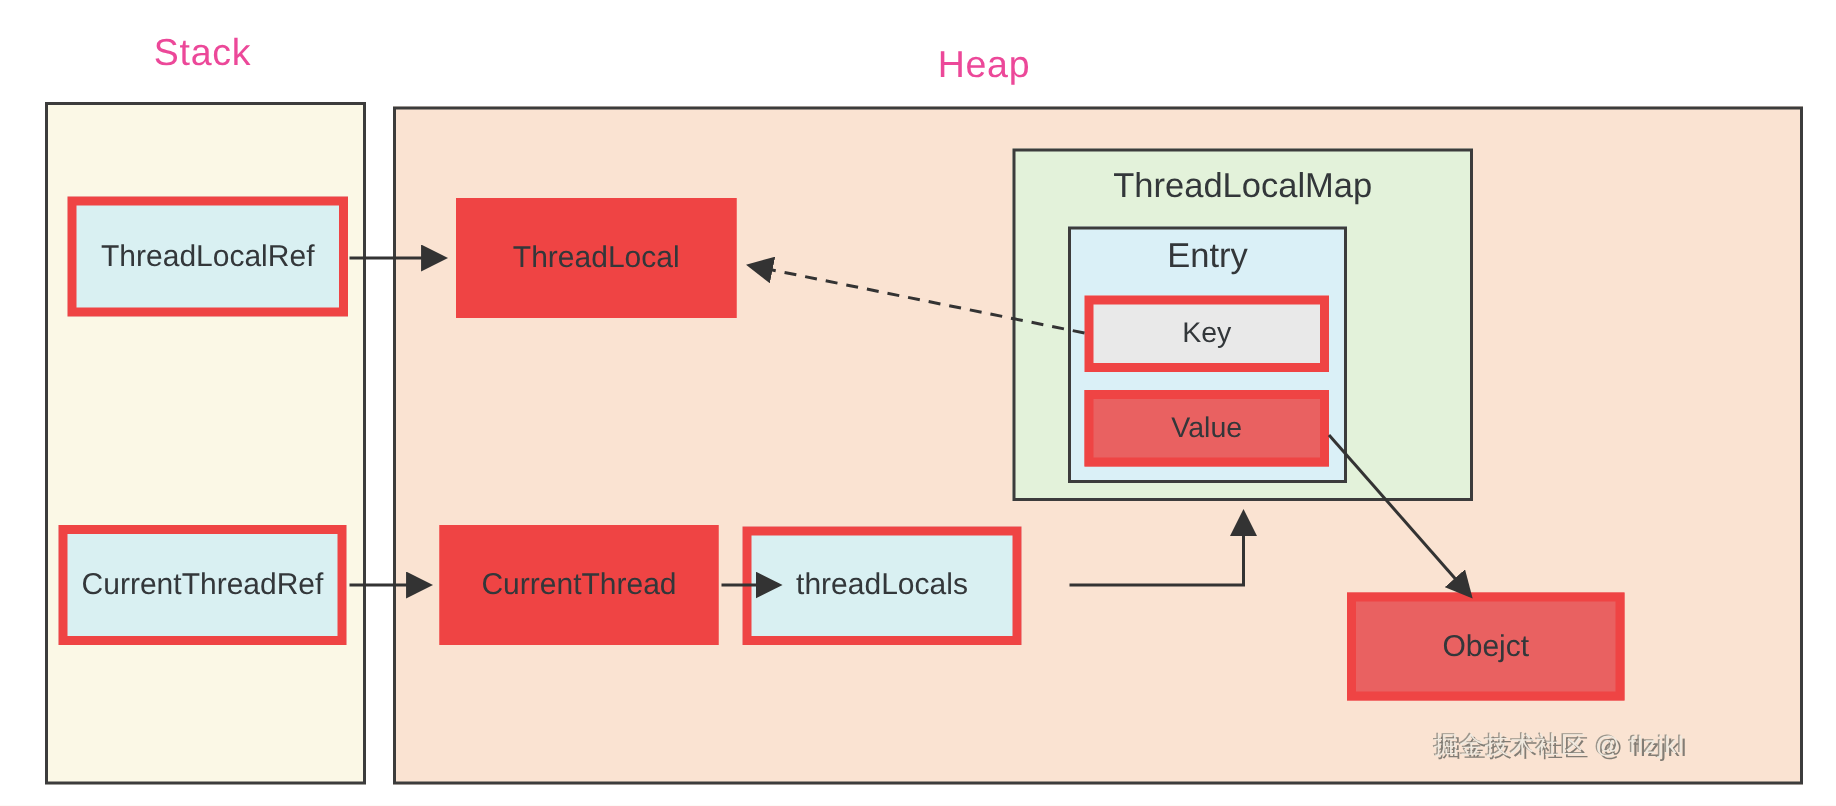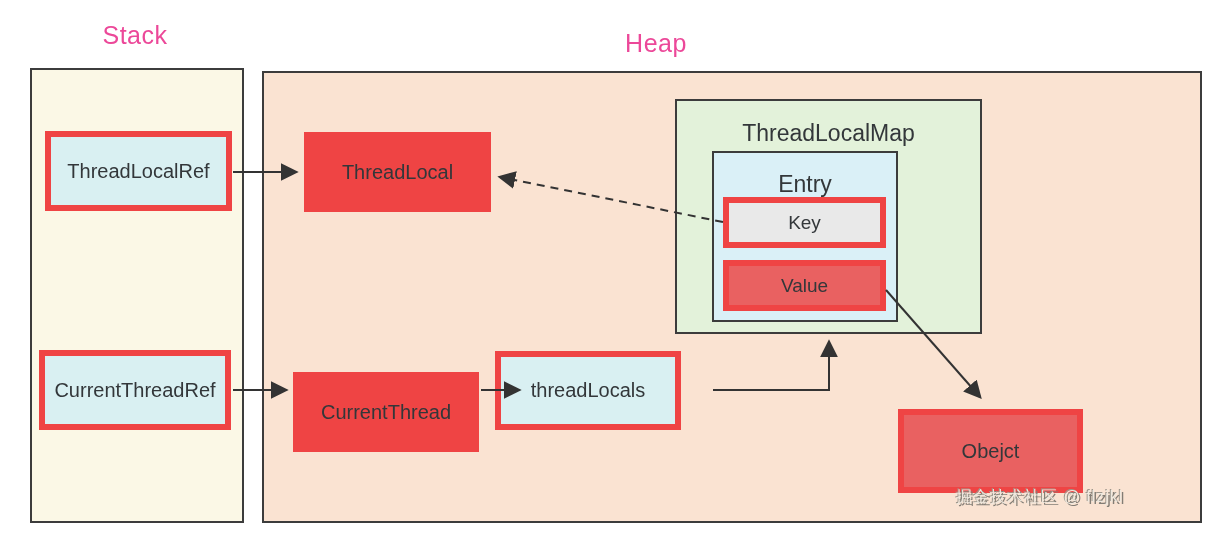--- a/index.html
+++ b/index.html
@@ -41,55 +41,55 @@
 
   .group {
     position: absolute;
     border: 2px solid #3c3c3c;
     box-sizing: border-box;
   }
   .group-title {
     text-align: center;
     color: #33373a;
     font-size: 23px;
-    padding-top: 19px;
+    padding-top: 9px;
   }
   .tlm-group {
     left: 675px; top: 99px; width: 307px; height: 235px;
     background: #e3f2da;
   }
   .entry-group {
     left: 712px; top: 151px; width: 186px; height: 171px;
     background: #daf0f7;
   }
-  .entry-group .group-title { padding-top: 18px; }
+  .entry-group .group-title { padding-top: 4px; }
 
   .node {
     position: absolute;
     border: 6px solid #ef4444;
     box-sizing: border-box;
     display: flex;
     align-items: center;
     justify-content: center;
     font-size: 20px;
     color: #33373a;
   }
   .cyan     { background: #d9f0f2; }
   .lavender { background: #ef4444; }
   .gray     { background: #e9e9e9; }
   .red      { background: #e96161; }
 
   .node-thread-local-ref   { left: 45px;  top: 131px; width: 187px; height: 80px; }
   .node-thread-local       { left: 304px; top: 132px; width: 187px; height: 80px; }
   .node-current-thread-ref { left: 39px;  top: 350px; width: 192px; height: 80px; }
-  .node-current-thread     { left: 293px; top: 350px; width: 186px; height: 80px; margin-top: 22px; }
+  .node-current-thread     { left: 293px; top: 350px; width: 186px; height: 80px; }
   .node-thread-locals      { left: 495px; top: 351px; width: 186px; height: 79px; }
   .node-key                { left: 723px; top: 197px; width: 163px; height: 51px; font-size: 19px; }
   .node-value              { left: 723px; top: 260px; width: 163px; height: 51px; font-size: 19px; }
-  .node-object             { left: 898px; top: 409px; width: 185px; height: 84px; }
+  .node-object             { left: 898px; top: 395px; width: 185px; height: 72px; }
 
   .arrows {
     position: absolute;
     left: 0; top: 0;
     width: 1224px;
     height: 537px;
     pointer-events: none;
   }
 
   .watermark {

